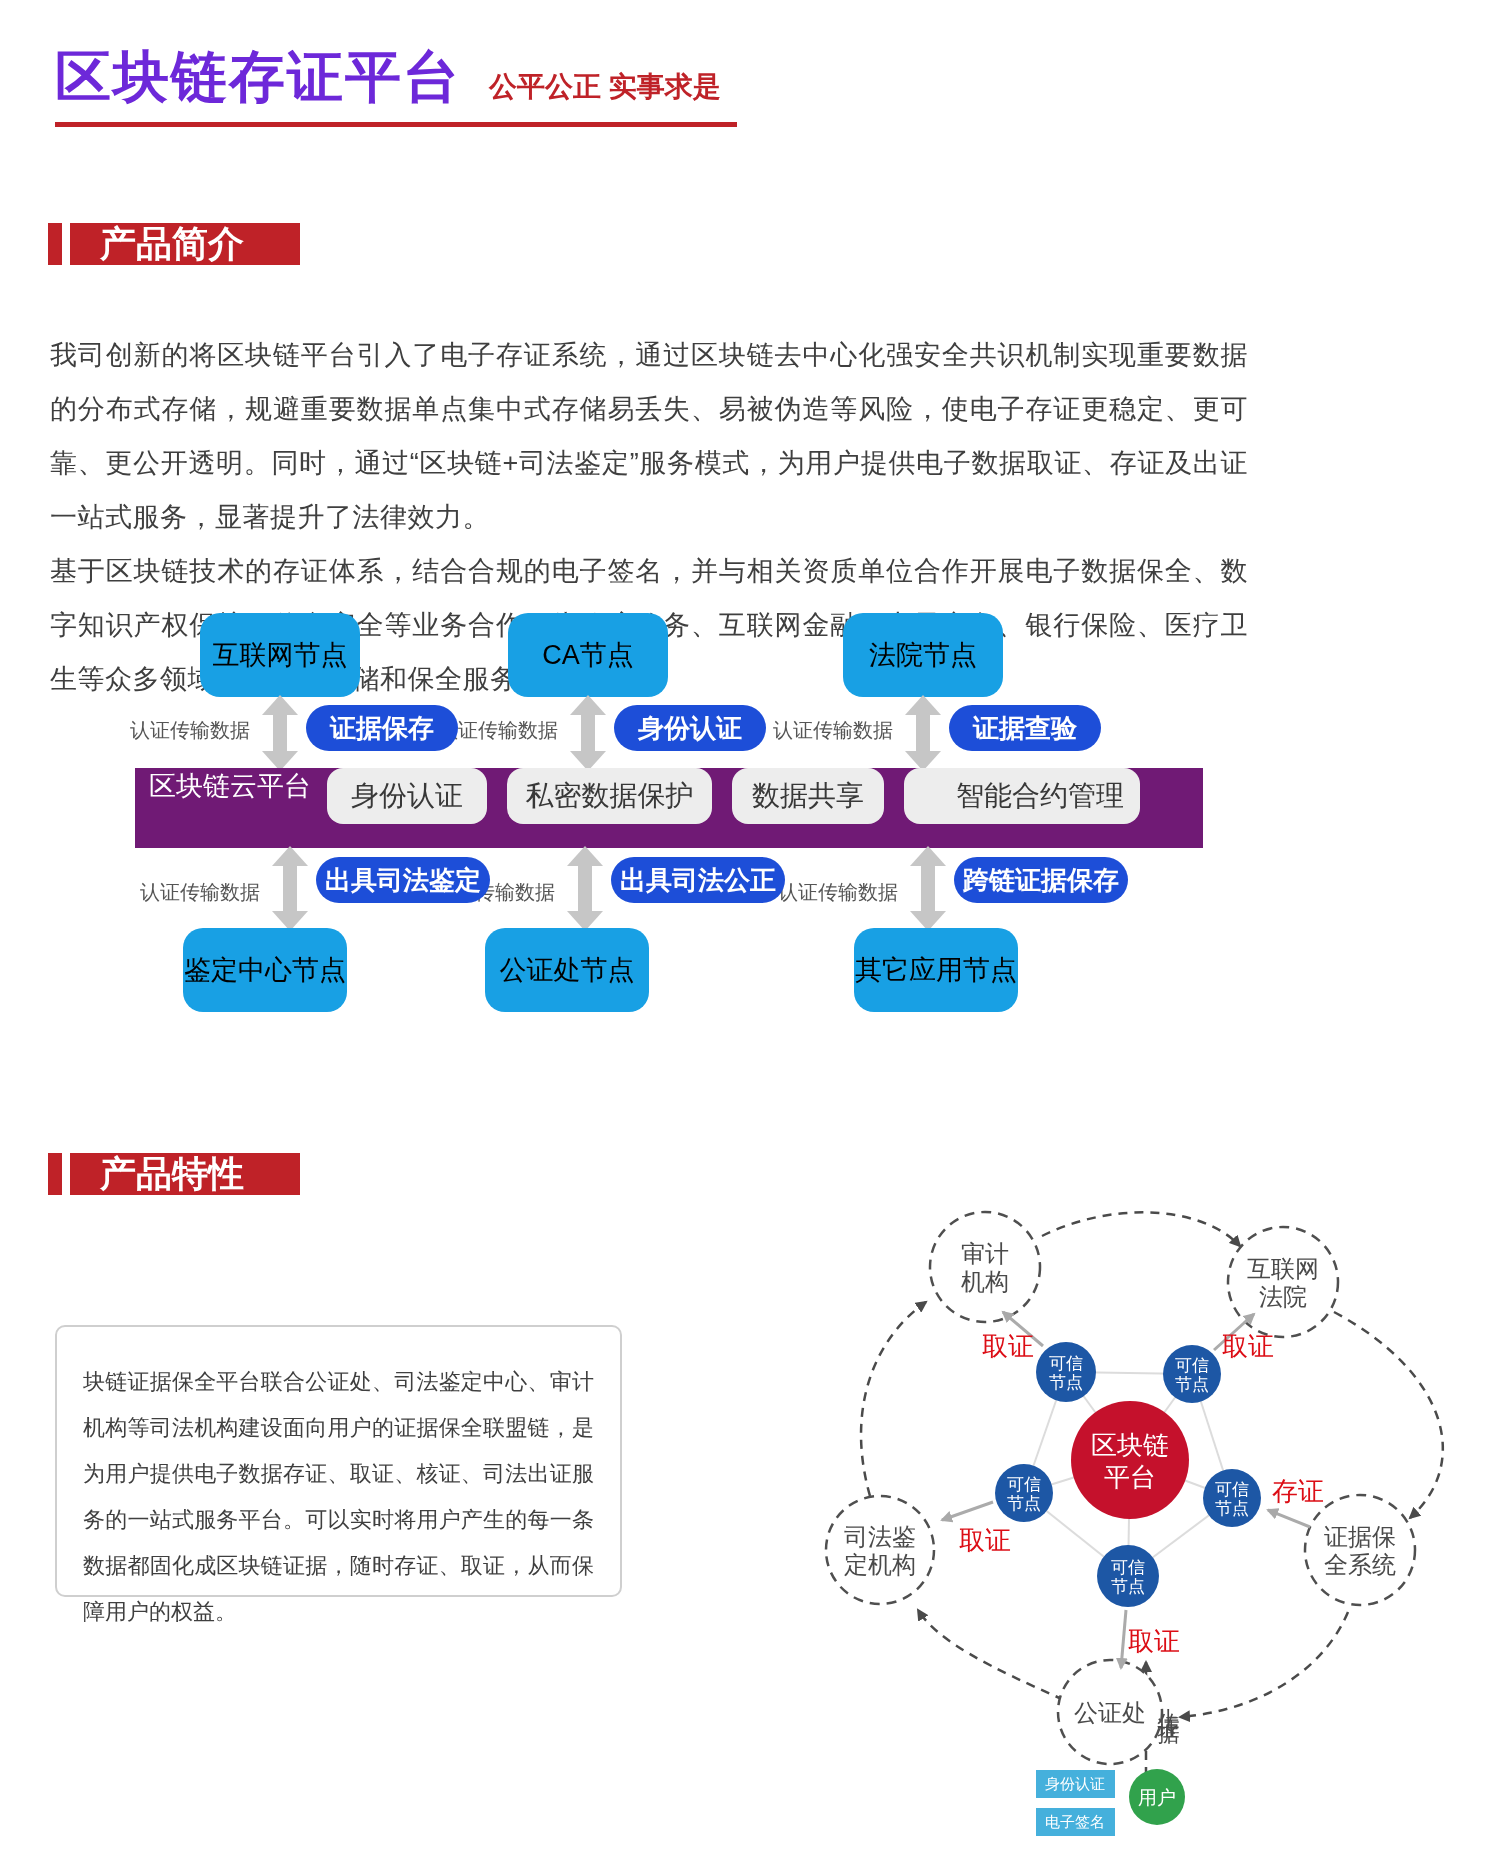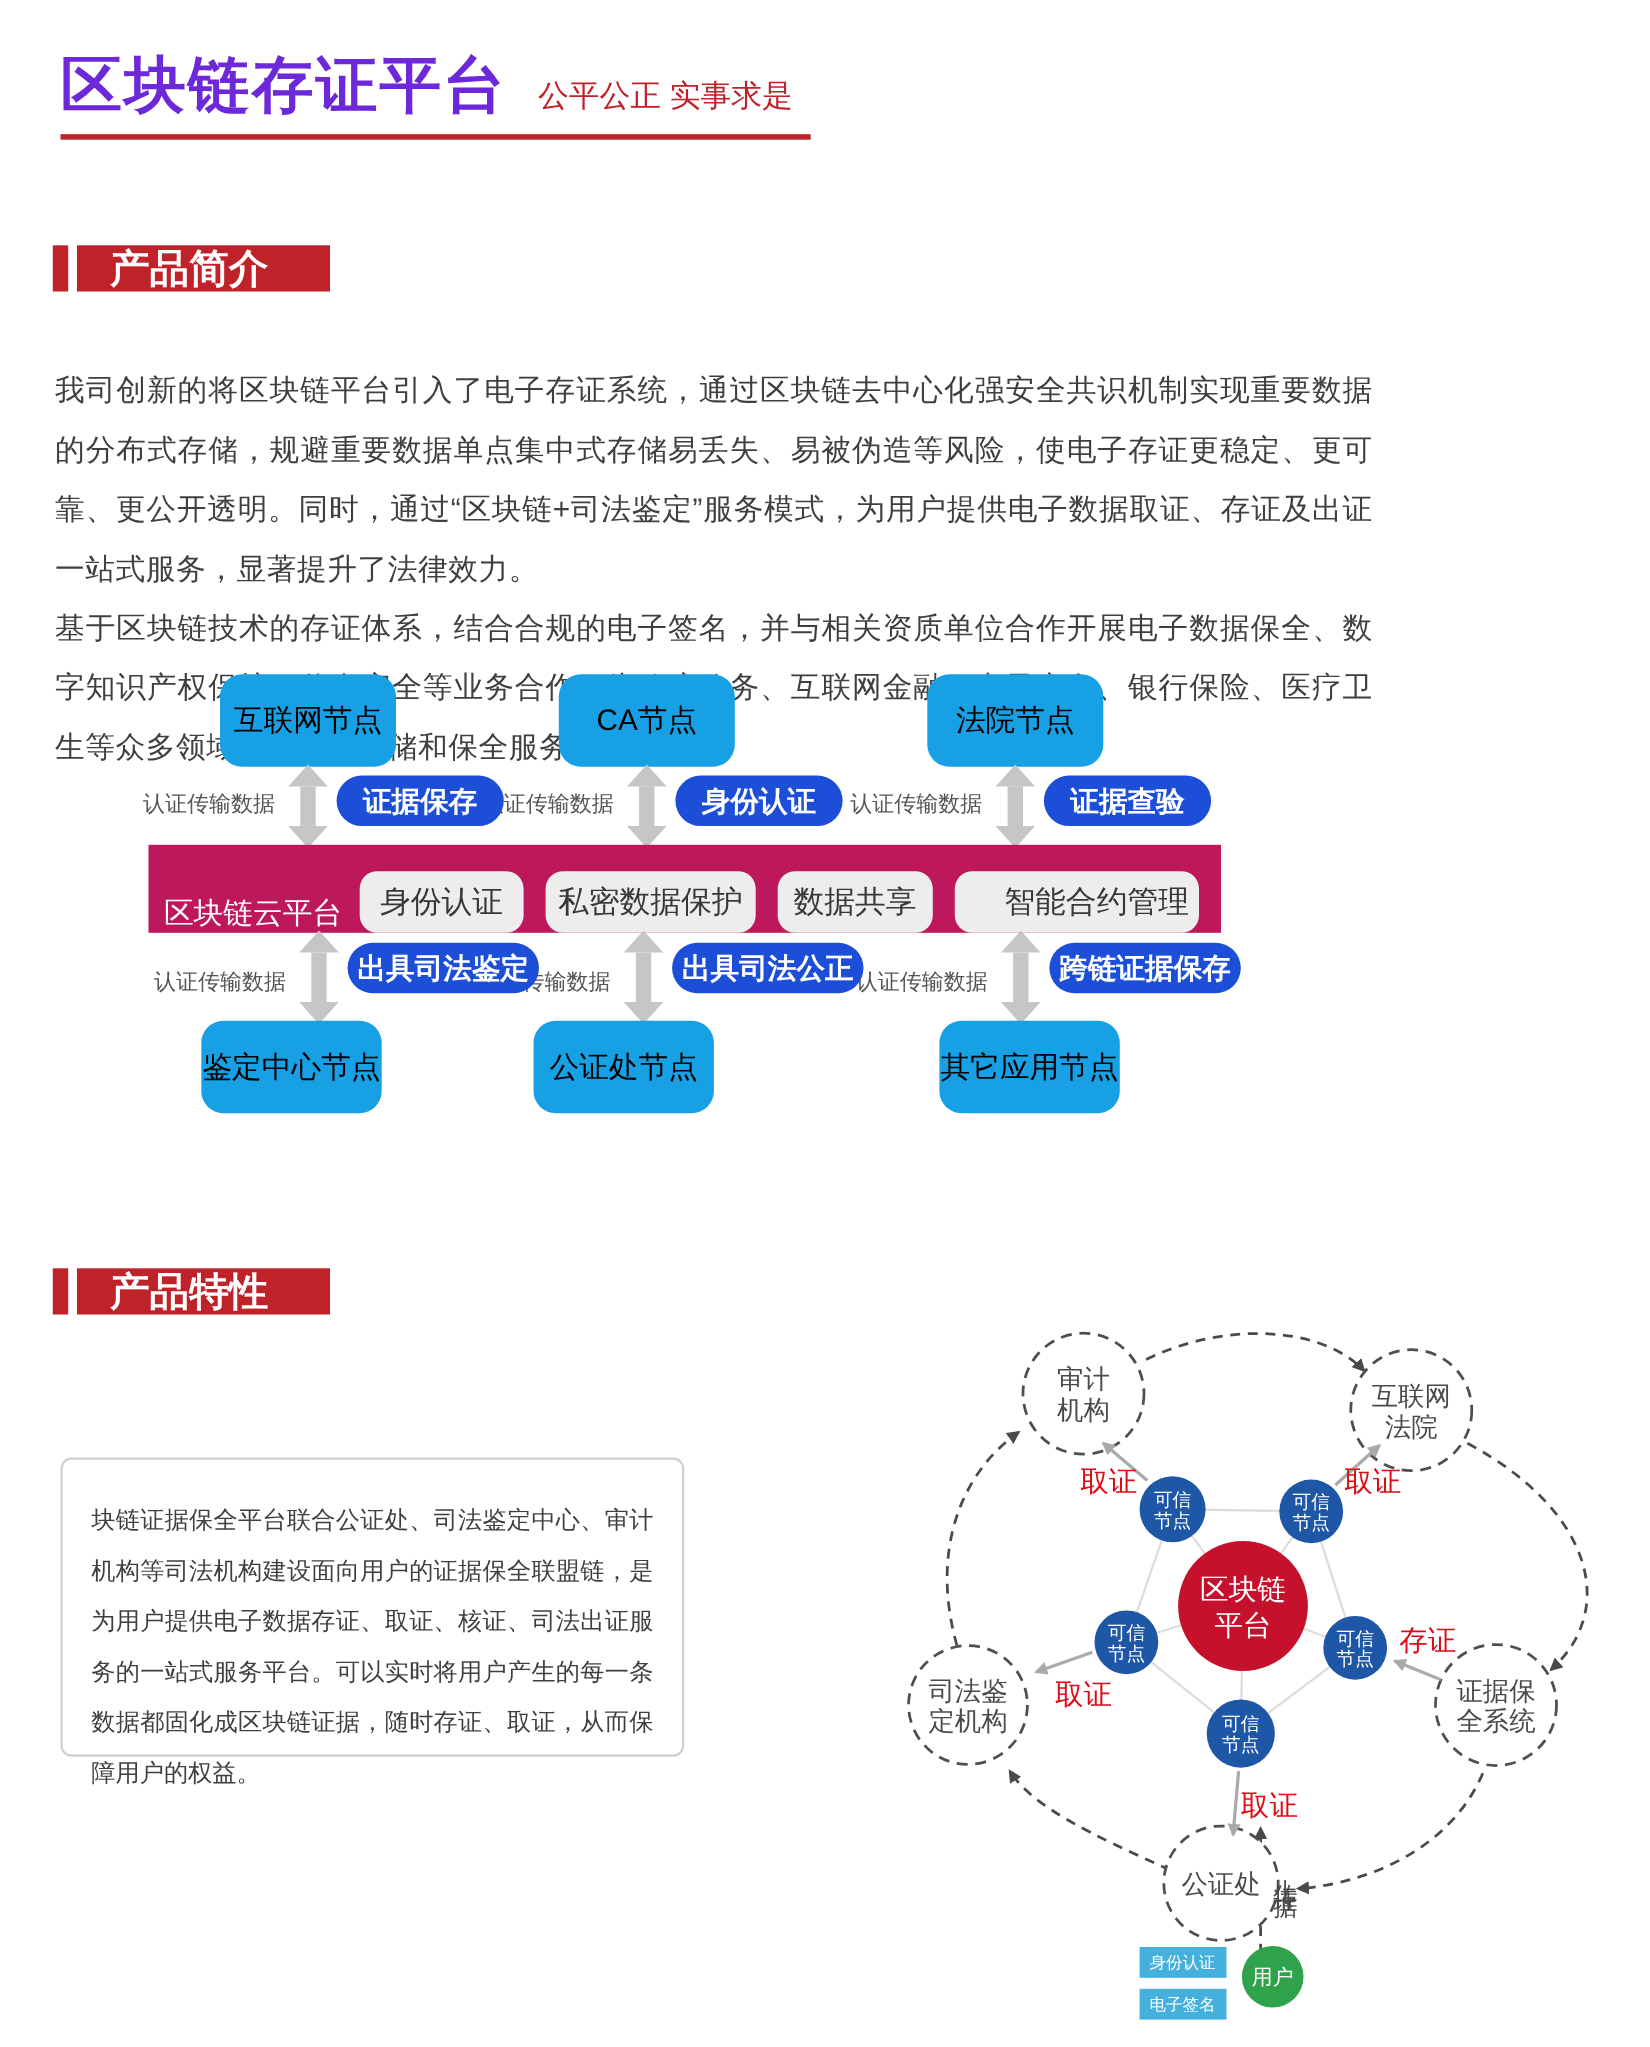--- a/index.html
+++ b/index.html
@@ -1,21 +1,21 @@
 <!DOCTYPE html>
 <html><head>
 <meta charset="utf-8">
 <style>
   html,body{margin:0;padding:0;background:#fff;}
   .page{position:relative;width:1500px;height:1861px;background:#fff;overflow:hidden;
         font-family:"Liberation Sans",sans-serif;}
   
   .hdr{position:absolute;left:55px;top:40px;white-space:nowrap;}
   .hdr .title{font-size:56px;font-weight:bold;color:#6d28d9;letter-spacing:2px;}
-  .hdr .subtitle{font-size:28px;font-weight:normal;color:#BF2228;margin-left:28px;}
+  .hdr .subtitle{font-size:28px;font-weight:bold;color:#BF2228;margin-left:28px;}
   .title-underline{position:absolute;left:55px;top:122px;width:682px;height:5px;background:#BF2228;}
   
   .sec-banner{position:absolute;left:48px;height:42px;}
   .sec-banner .bar{position:absolute;left:0;top:0;width:14px;height:42px;background:#BF2228;}
   .sec-banner .box{position:absolute;left:22px;top:0;width:200px;height:42px;background:#BF2228;
                    color:#fff;font-size:36px;font-weight:bold;display:flex;align-items:center;padding-left:30px;}
   
   .intro{position:absolute;left:50px;top:328px;width:1198px;font-size:27px;line-height:54px;
          color:#3F3F3F;text-align:justify;letter-spacing:0.5px;}
   .intro p{margin:0;}
@@ -24,22 +24,22 @@
         display:flex;align-items:center;justify-content:center;width:160px;height:84px;}
   .varrow{position:absolute;width:36px;display:flex;flex-direction:column;align-items:center;}
   .varrow .tri-up{width:0;height:0;border-left:18px solid transparent;border-right:18px solid transparent;
                   border-bottom:20px solid #C6C6C6;}
   .varrow .tri-dn{width:0;height:0;border-left:18px solid transparent;border-right:18px solid transparent;
                   border-top:20px solid #C6C6C6;}
   .varrow .shaft{width:14px;flex:1;background:#C6C6C6;}
   .flow-label{position:absolute;width:140px;font-size:20px;color:#555;text-align:right;white-space:nowrap;}
   .pill{position:absolute;height:46px;border-radius:23px;background:#1d4ed8;color:#fff;font-size:26px;
         font-weight:bold;display:flex;align-items:center;justify-content:center;}
-  .platform-bar{position:absolute;left:135px;top:768px;width:975px;height:80px;background:#be185d;
-                display:flex;align-items:flex-end;}
+  .platform-bar{position:absolute;left:135px;top:768px;width:1068px;height:80px;background:#701a75;
+                display:flex;align-items:flex-start;}
   .platform-label{color:#fff;font-size:27px;margin:0 16px 0 14px;white-space:nowrap;}
   .pbtn{height:56px;background:#EDEDED;border-radius:16px;color:#383838;font-size:28px;
         display:flex;align-items:center;justify-content:center;margin-right:20px;}
   
   .feat-box{position:absolute;left:55px;top:1325px;width:567px;height:272px;border:2px solid #CFCFCF;
             border-radius:10px;box-sizing:border-box;}
   .feat-box p{margin:0;padding:32px 26px 0 26px;font-size:22px;line-height:46px;color:#3F3F3F;text-align:justify;}
   .netsvg{position:absolute;left:680px;top:1200px;}
   .org-label{font-size:24px;fill:#4A4A4A;text-anchor:middle;}
   .node-label{font-size:17px;fill:#fff;text-anchor:middle;}

